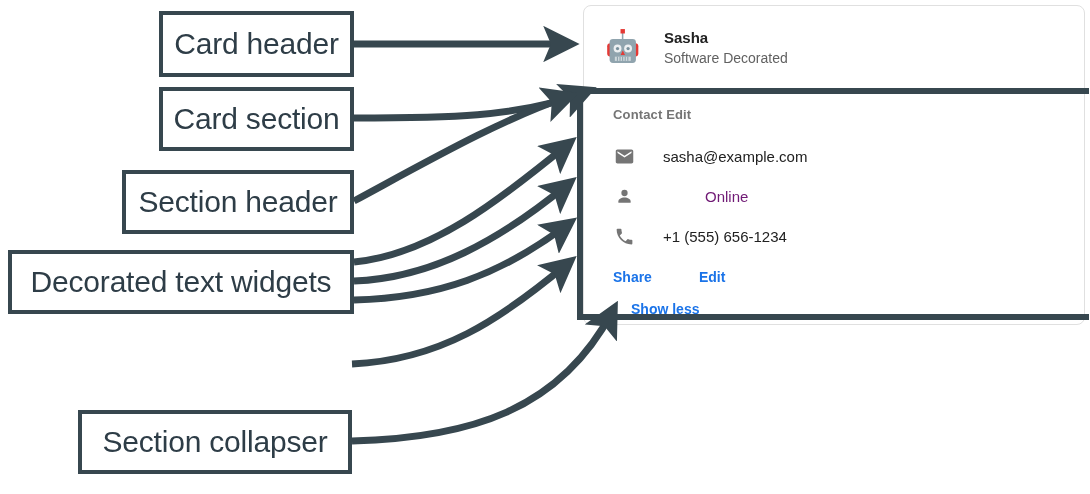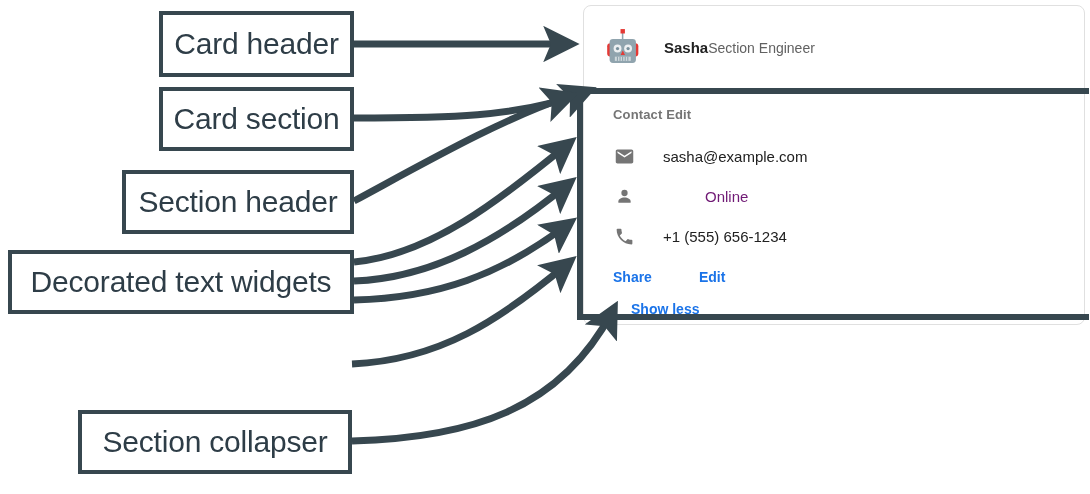--- a/index.html
+++ b/index.html
@@ -70,21 +70,21 @@
   }
   .avatar {
     width: 46px;
     height: 46px;
     flex: 0 0 46px;
     margin-right: 18px;
     position: relative;
   }
   .header-text {
     display: flex;
-    flex-direction: row;
+    flex-direction: column;
     justify-content: center;
   }
   .header-title {
     font-size: 15px;
     font-weight: bold;
     color: #212121;
     line-height: 1.35;
   }
   .header-subtitle {
     font-size: 14px;
@@ -195,21 +195,21 @@
           <rect x="15.5" y="32" width="16.6" height="4.4" fill="#cfd8dc"></rect>
           <rect x="17.6" y="32" width="1.2" height="4.4" fill="#90a4ae"></rect>
           <rect x="20.3" y="32" width="1.2" height="4.4" fill="#90a4ae"></rect>
           <rect x="23.0" y="32" width="1.2" height="4.4" fill="#90a4ae"></rect>
           <rect x="25.7" y="32" width="1.2" height="4.4" fill="#90a4ae"></rect>
           <rect x="28.4" y="32" width="1.2" height="4.4" fill="#90a4ae"></rect>
         </svg>
       </div>
       <div class="header-text">
         <div class="header-title">Sasha</div>
-        <div class="header-subtitle">Section Engineer</div>
+        <div class="header-subtitle">Software Decorated</div>
       </div>
     </div>
 
     <div class="card-section">
 
       <div class="section-header">Contact Edit</div>
 
       <div class="row">
         <span class="row-icon">
           <svg viewBox="0 0 24 24" width="21" height="21" fill="currentColor" aria-hidden="true">

